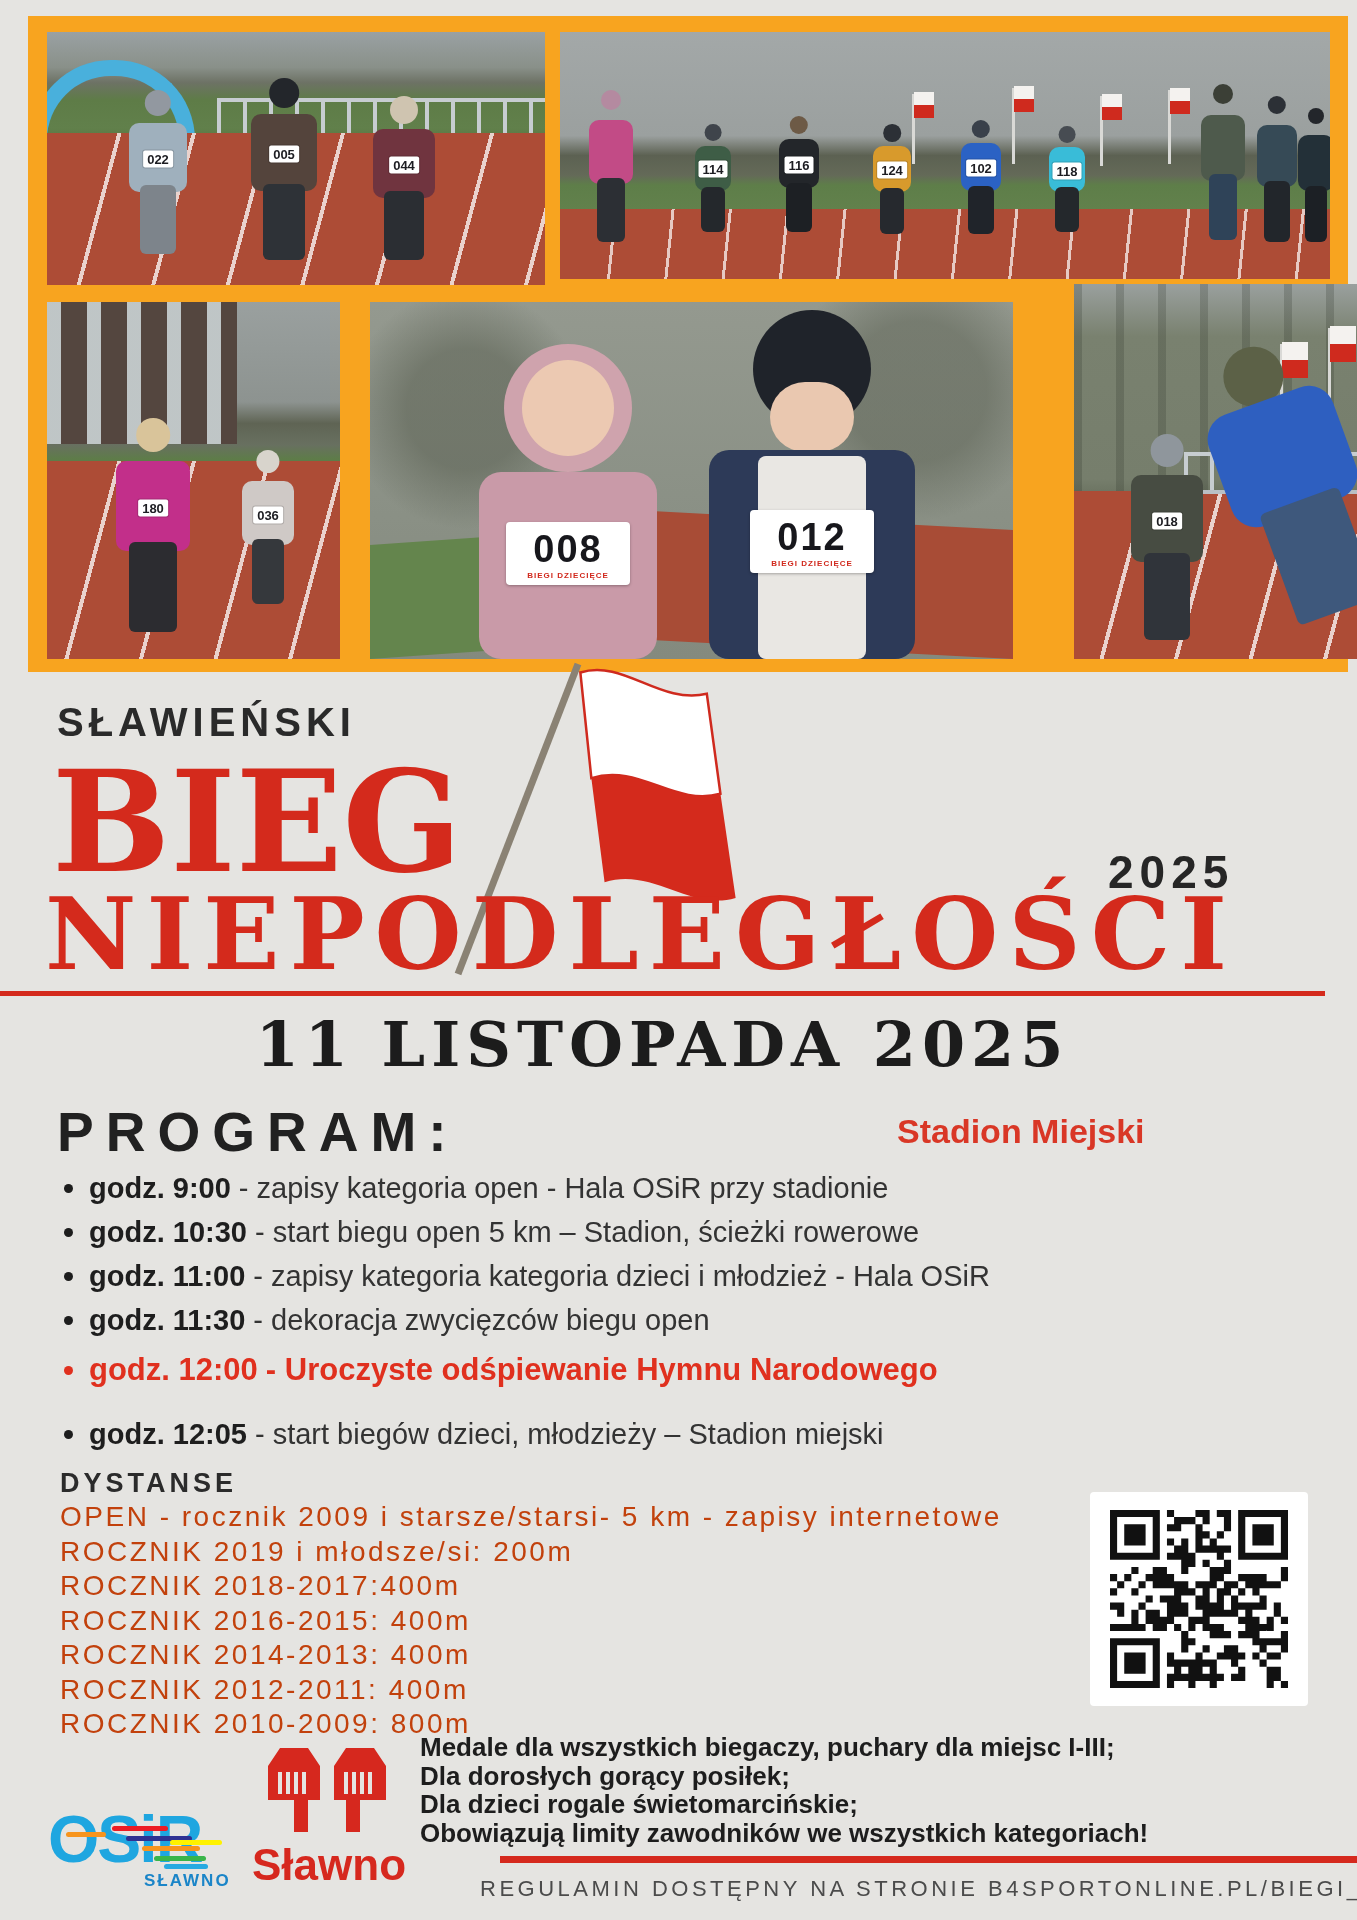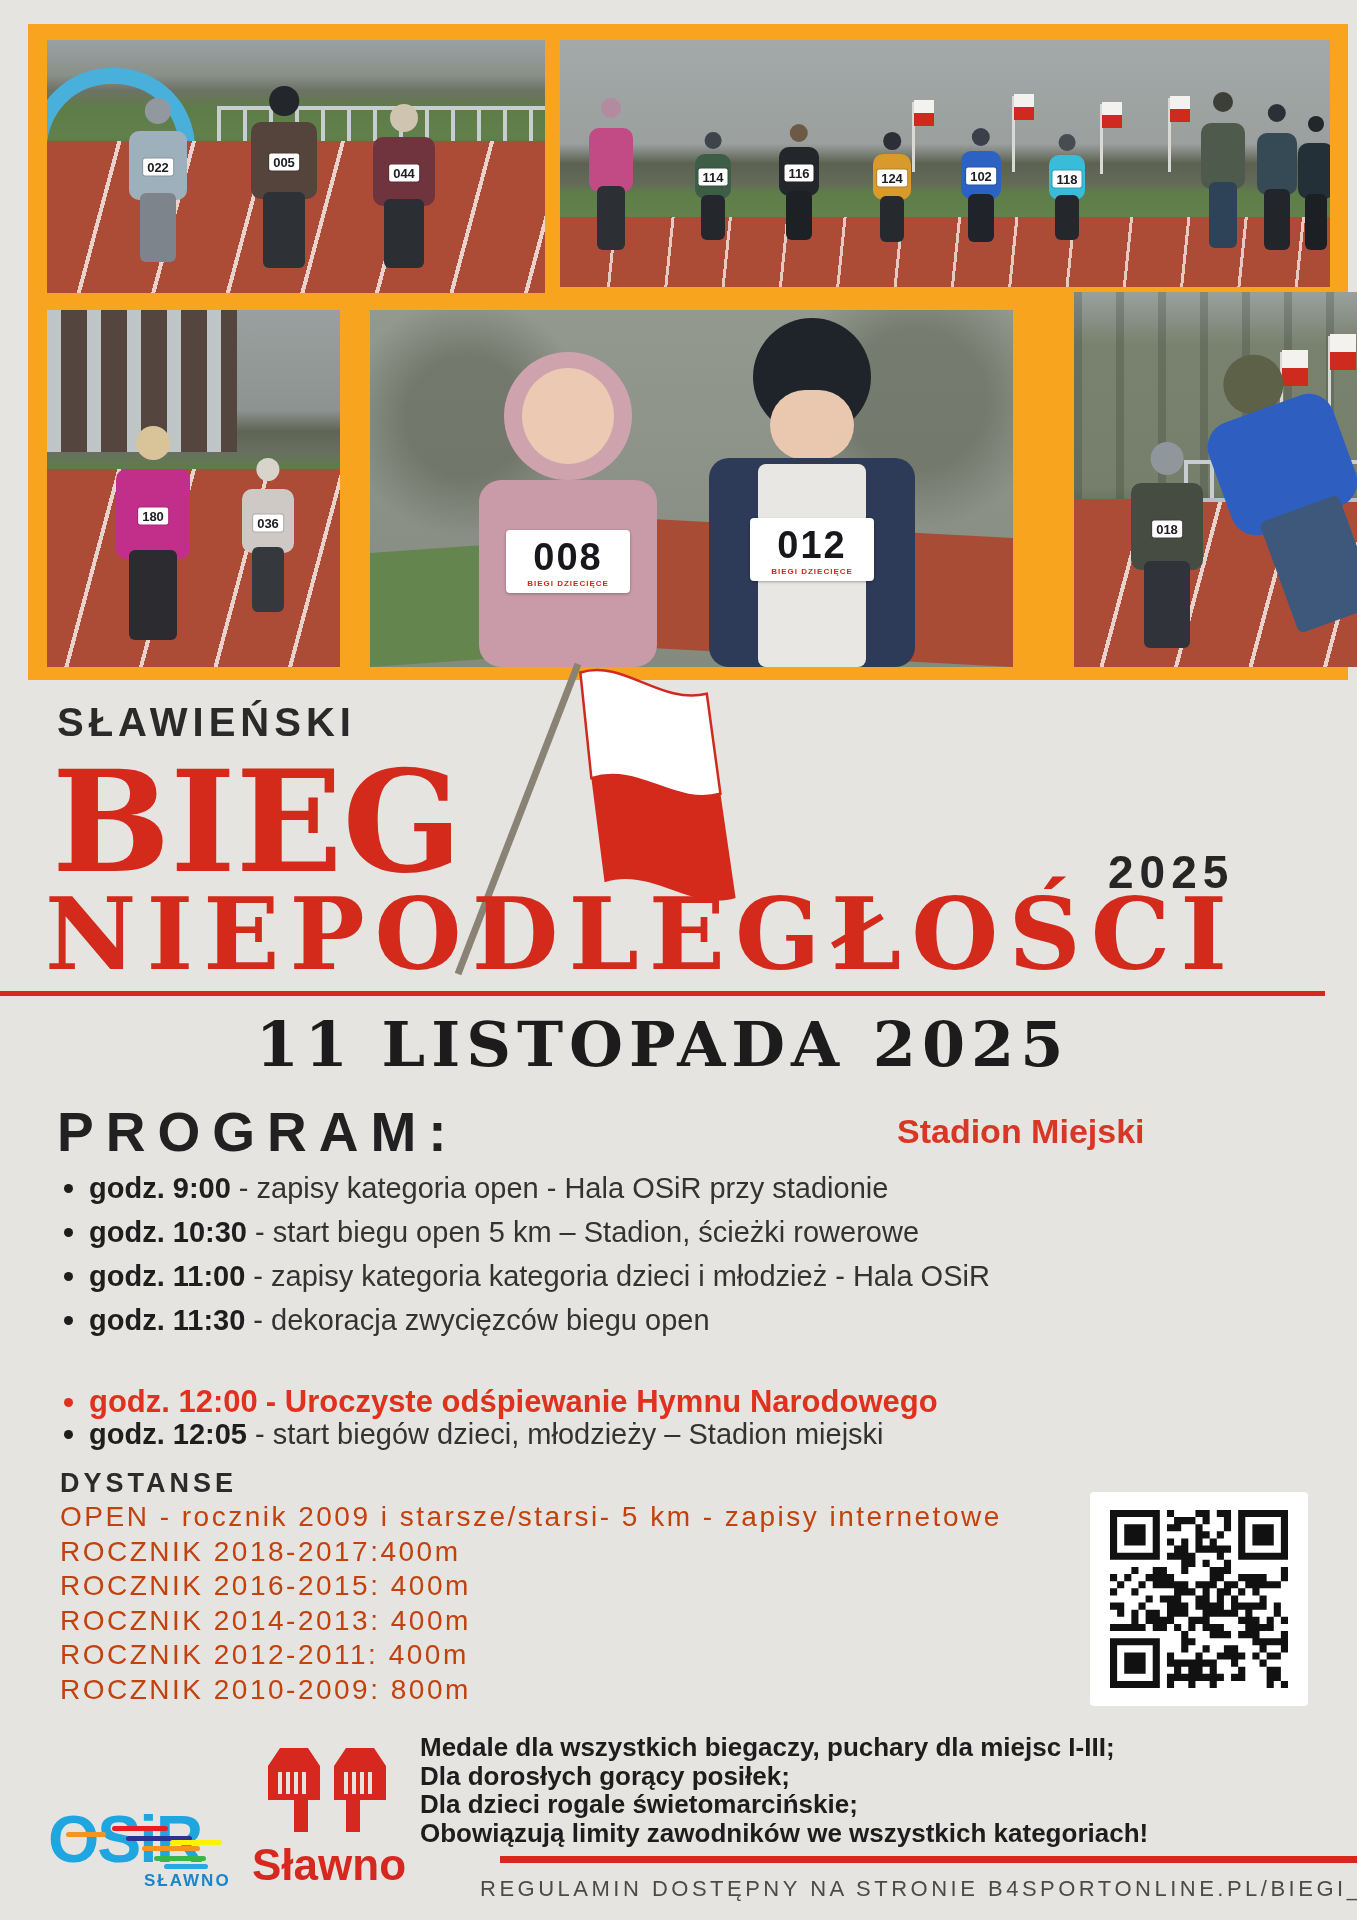--- a/index.html
+++ b/index.html
@@ -1,21 +1,21 @@
 <!DOCTYPE html>
 <html><head>
 <meta charset="utf-8">
 <style>
   html,body{margin:0;padding:0;background:#cfcfcd;}
   .poster{position:relative;width:1357px;height:1920px;background:#e5e4e1;overflow:hidden;
           font-family:"Liberation Sans","DejaVu Sans",sans-serif;}
   .abs{position:absolute;}
 
   
-  .frame{position:absolute;left:28px;top:24px;width:1320px;height:656px;background:#f8a41f;}
+  .frame{position:absolute;left:28px;top:16px;width:1320px;height:656px;background:#f8a41f;}
   .photo{position:absolute;overflow:hidden;background:#8e948a;}
   .track{position:absolute;left:0;right:0;bottom:0;
          background:#ad4c36;}
   .lanes{position:absolute;inset:0;
          background:repeating-linear-gradient(105deg,rgba(255,255,255,0) 0 68px,rgba(255,255,255,.75) 68px 72px);}
   .lanes.v{background:repeating-linear-gradient(96deg,rgba(255,255,255,0) 0 54px,rgba(255,255,255,.7) 54px 57px);}
   .fig{position:absolute;}
   .fig i{display:block;position:absolute;}
   .head{top:0;left:50%;transform:translateX(-50%);width:40%;aspect-ratio:1/1;border-radius:50%;}
   .torso{top:20%;left:6%;right:6%;height:42%;border-radius:10px;}
@@ -281,34 +281,35 @@
   <div class="pitem" style="top:1260px;">
     <span class="dot"></span>
     <b>godz. 11:00</b>
       <span>- zapisy kategoria kategoria dzieci i młodzież - Hala OSiR</span>
   </div>
   <div class="pitem" style="top:1304px;">
     <span class="dot"></span>
     <b>godz. 11:30</b>
       <span>- dekoracja zwycięzców biegu open</span>
   </div>
-  <div class="pitem red" style="top:1352px;margin-top:32px;">
+  <div class="pitem red" style="top:1352px;">
     <span class="dot"></span>
     <b>godz. 12:00</b>
       <span>- Uroczyste odśpiewanie Hymnu Narodowego</span>
   </div>
   <div class="pitem" style="top:1418px;">
     <span class="dot"></span>
     <b>godz. 12:05</b>
       <span>- start biegów dzieci, młodzieży – Stadion miejski</span>
   </div>
 
   <div class="abs dyst-h">DYSTANSE</div>
   <div class="abs dyst">
     <div>OPEN - rocznik 2009 i starsze/starsi- 5 km - zapisy internetowe</div>
+    <div>ROCZNIK 2019 i młodsze/si: 200m</div>
     <div>ROCZNIK 2018-2017:400m</div>
     <div>ROCZNIK 2016-2015: 400m</div>
     <div>ROCZNIK 2014-2013: 400m</div>
     <div>ROCZNIK 2012-2011: 400m</div>
     <div>ROCZNIK 2010-2009: 800m</div>
   </div>
 
   <div class="abs qr">
     <svg id="qrsvg" width="178" height="178" viewBox="0 0 175 175">
         <path d="M56 0h7v7h-7zM84 0h7v7h-7zM91 0h7v7h-7zM105 0h7v7h-7zM112 0h7v7h-7zM63 7h7v7h-7zM70 7h7v7h-7zM77 7h7v7h-7zM91 7h7v7h-7zM112 7h7v7h-7zM56 14h7v7h-7zM63 14h7v7h-7zM84 14h7v7h-7zM112 14h7v7h-7zM84 21h7v7h-7zM91 21h7v7h-7zM105 21h7v7h-7zM56 28h7v7h-7zM70 28h7v7h-7zM84 28h7v7h-7zM98 28h7v7h-7zM63 35h7v7h-7zM70 35h7v7h-7zM84 35h7v7h-7zM91 35h7v7h-7zM98 35h7v7h-7zM105 35h7v7h-7zM112 35h7v7h-7zM56 42h7v7h-7zM63 42h7v7h-7zM70 42h7v7h-7zM77 42h7v7h-7zM105 42h7v7h-7zM70 49h7v7h-7zM77 49h7v7h-7zM91 49h7v7h-7zM112 49h7v7h-7zM21 56h7v7h-7zM42 56h7v7h-7zM49 56h7v7h-7zM70 56h7v7h-7zM98 56h7v7h-7zM105 56h7v7h-7zM112 56h7v7h-7zM168 56h7v7h-7zM0 63h7v7h-7zM14 63h7v7h-7zM35 63h7v7h-7zM42 63h7v7h-7zM49 63h7v7h-7zM56 63h7v7h-7zM98 63h7v7h-7zM105 63h7v7h-7zM126 63h7v7h-7zM133 63h7v7h-7zM140 63h7v7h-7zM147 63h7v7h-7zM168 63h7v7h-7zM7 70h7v7h-7zM28 70h7v7h-7zM42 70h7v7h-7zM49 70h7v7h-7zM56 70h7v7h-7zM63 70h7v7h-7zM70 70h7v7h-7zM84 70h7v7h-7zM91 70h7v7h-7zM98 70h7v7h-7zM112 70h7v7h-7zM119 70h7v7h-7zM133 70h7v7h-7zM140 70h7v7h-7zM147 70h7v7h-7zM154 70h7v7h-7zM161 70h7v7h-7zM0 77h7v7h-7zM21 77h7v7h-7zM63 77h7v7h-7zM70 77h7v7h-7zM77 77h7v7h-7zM91 77h7v7h-7zM105 77h7v7h-7zM112 77h7v7h-7zM126 77h7v7h-7zM140 77h7v7h-7zM35 84h7v7h-7zM49 84h7v7h-7zM56 84h7v7h-7zM63 84h7v7h-7zM84 84h7v7h-7zM91 84h7v7h-7zM105 84h7v7h-7zM119 84h7v7h-7zM147 84h7v7h-7zM0 91h7v7h-7zM7 91h7v7h-7zM28 91h7v7h-7zM56 91h7v7h-7zM63 91h7v7h-7zM70 91h7v7h-7zM84 91h7v7h-7zM91 91h7v7h-7zM98 91h7v7h-7zM105 91h7v7h-7zM119 91h7v7h-7zM126 91h7v7h-7zM133 91h7v7h-7zM140 91h7v7h-7zM147 91h7v7h-7zM161 91h7v7h-7zM7 98h7v7h-7zM21 98h7v7h-7zM35 98h7v7h-7zM42 98h7v7h-7zM56 98h7v7h-7zM63 98h7v7h-7zM70 98h7v7h-7zM91 98h7v7h-7zM98 98h7v7h-7zM105 98h7v7h-7zM112 98h7v7h-7zM119 98h7v7h-7zM133 98h7v7h-7zM161 98h7v7h-7zM21 105h7v7h-7zM35 105h7v7h-7zM42 105h7v7h-7zM49 105h7v7h-7zM56 105h7v7h-7zM77 105h7v7h-7zM84 105h7v7h-7zM91 105h7v7h-7zM126 105h7v7h-7zM133 105h7v7h-7zM140 105h7v7h-7zM154 105h7v7h-7zM168 105h7v7h-7zM0 112h7v7h-7zM7 112h7v7h-7zM14 112h7v7h-7zM21 112h7v7h-7zM28 112h7v7h-7zM42 112h7v7h-7zM49 112h7v7h-7zM63 112h7v7h-7zM77 112h7v7h-7zM91 112h7v7h-7zM98 112h7v7h-7zM105 112h7v7h-7zM133 112h7v7h-7zM140 112h7v7h-7zM147 112h7v7h-7zM154 112h7v7h-7zM70 119h7v7h-7zM98 119h7v7h-7zM105 119h7v7h-7zM112 119h7v7h-7zM126 119h7v7h-7zM133 119h7v7h-7zM140 119h7v7h-7zM168 119h7v7h-7zM70 126h7v7h-7zM77 126h7v7h-7zM140 126h7v7h-7zM147 126h7v7h-7zM154 126h7v7h-7zM161 126h7v7h-7zM168 126h7v7h-7zM70 133h7v7h-7zM91 133h7v7h-7zM112 133h7v7h-7zM119 133h7v7h-7zM147 133h7v7h-7zM168 133h7v7h-7zM56 140h7v7h-7zM84 140h7v7h-7zM105 140h7v7h-7zM112 140h7v7h-7zM119 140h7v7h-7zM126 140h7v7h-7zM140 140h7v7h-7zM154 140h7v7h-7zM161 140h7v7h-7zM56 147h7v7h-7zM63 147h7v7h-7zM70 147h7v7h-7zM77 147h7v7h-7zM84 147h7v7h-7zM91 147h7v7h-7zM98 147h7v7h-7zM119 147h7v7h-7zM147 147h7v7h-7zM63 154h7v7h-7zM77 154h7v7h-7zM84 154h7v7h-7zM98 154h7v7h-7zM126 154h7v7h-7zM154 154h7v7h-7zM161 154h7v7h-7zM56 161h7v7h-7zM63 161h7v7h-7zM70 161h7v7h-7zM77 161h7v7h-7zM84 161h7v7h-7zM91 161h7v7h-7zM98 161h7v7h-7zM105 161h7v7h-7zM119 161h7v7h-7zM126 161h7v7h-7zM154 161h7v7h-7zM161 161h7v7h-7zM56 168h7v7h-7zM77 168h7v7h-7zM98 168h7v7h-7zM154 168h7v7h-7zM168 168h7v7h-7zM0 0h49v49h-49zM7 7h35v35h-35zM14 14h21v21h-21zM126 0h49v49h-49zM133 7h35v35h-35zM140 14h21v21h-21zM0 126h49v49h-49zM7 133h35v35h-35zM14 140h21v21h-21z" fill="#111" fill-rule="evenodd"></path>

